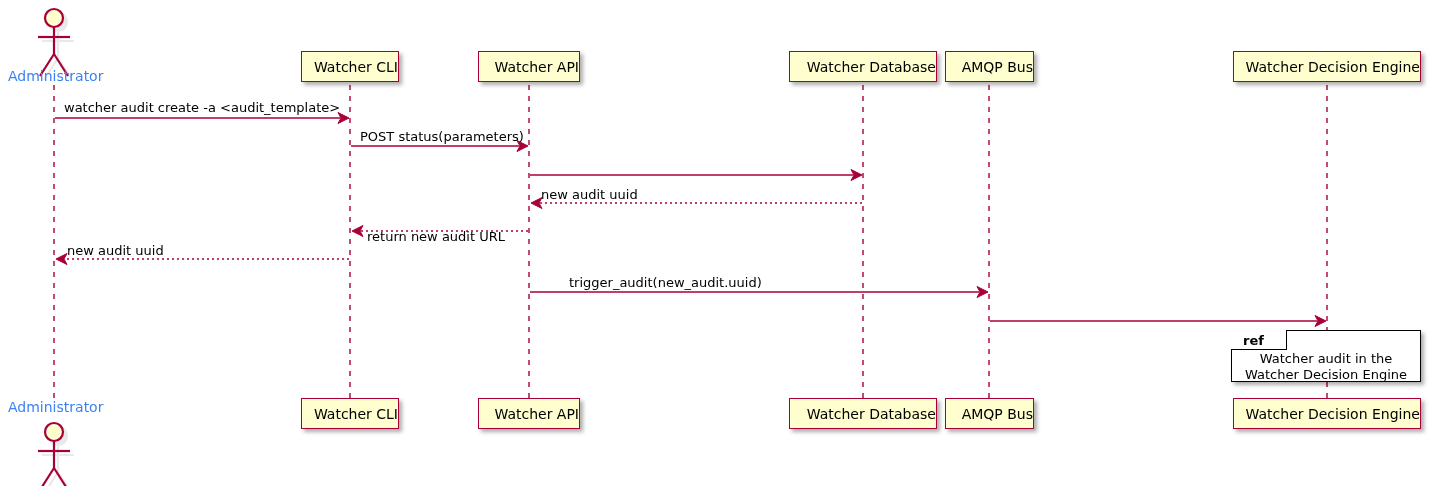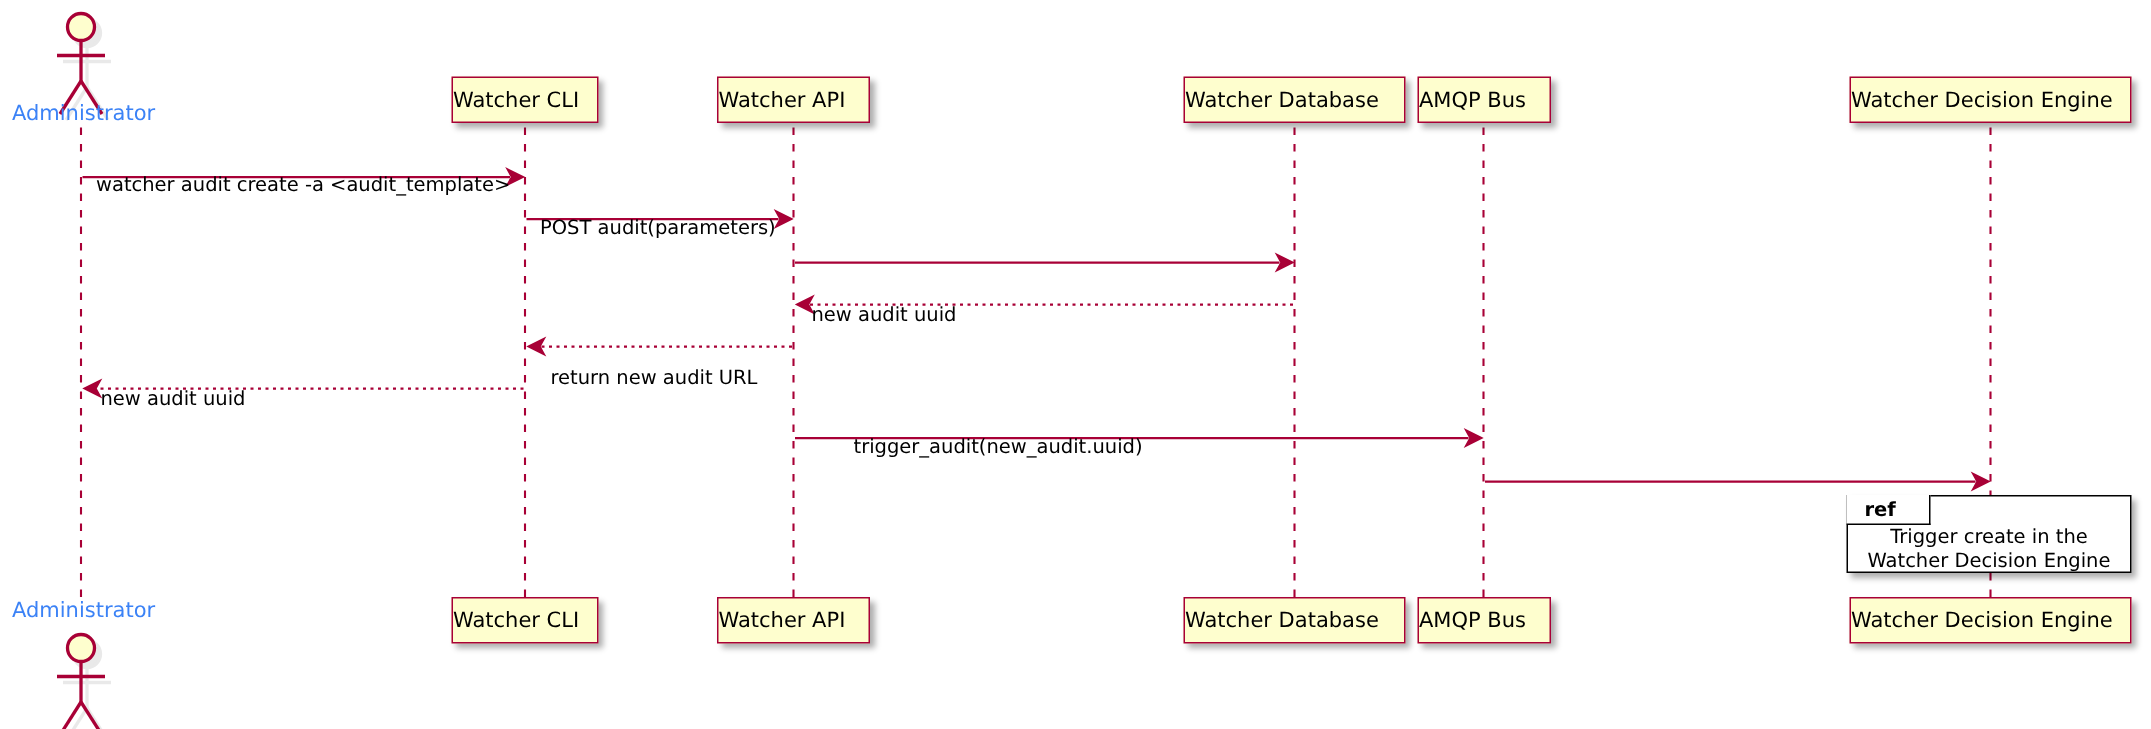--- a/index.html
+++ b/index.html
@@ -20,30 +20,29 @@
     width: 1434px;
     height: 486px;
   }
   .msg-label {
     position: absolute;
     font-family: "DejaVu Sans", sans-serif;
     font-size: 13px;
     color: #000000;
     white-space: nowrap;
     line-height: 14px;
-    margin-top: 16px;
   }
   .participant-box {
     position: absolute;
     background: #FEFECE;
     border: 1.6px solid #A80036;
     box-shadow: 3px 3px 4px rgba(0,0,0,0.32);
     display: flex;
     align-items: center;
-    justify-content: flex-start;
+    justify-content: flex-end;
     font-family: "DejaVu Sans", sans-serif;
     font-size: 14px;
     color: #000000;
     white-space: nowrap;
     box-sizing: border-box;
   }
   .actor-label {
     position: absolute;
     font-family: "DejaVu Sans", sans-serif;
     font-size: 14px;
@@ -165,23 +164,23 @@
     <div class="participant-box" style="left: 945px; top: 398px; width: 89px; height: 31px;">
       <span>AMQP Bus</span>
     </div>
     <div class="participant-box" style="left: 1233px; top: 51px; width: 188px; height: 31px;">
       <span>Watcher Decision Engine</span>
     </div>
     <div class="participant-box" style="left: 1233px; top: 398px; width: 188px; height: 31px;">
       <span>Watcher Decision Engine</span>
     </div>
     <div class="msg-label" style="left: 64px; top: 101px;">watcher audit create -a &lt;audit_template&gt;</div>
-    <div class="msg-label" style="left: 360px; top: 130px;">POST audit(parameters)</div>
+    <div class="msg-label" style="left: 360px; top: 130px;">POST status(parameters)</div>
     <div class="msg-label" style="left: 541px; top: 188px;">new audit uuid</div>
     <div class="msg-label" style="left: 367px; top: 230px;">return new audit URL</div>
     <div class="msg-label" style="left: 67px; top: 244px;">new audit uuid</div>
     <div class="msg-label" style="left: 569px; top: 276px;">trigger_audit(new_audit.uuid)</div>
     <div class="ref-box" style="left: 1231px; top: 330px; width: 190px; height: 52px;"></div>
     <div class="ref-tab" style="left: 1231px; top: 330px; width: 56px; position: absolute; background: rgb(255, 255, 255);"></div>
     <div class="ref-kw" style="left: 1243px; top: 333px;">ref</div>
-    <div class="ref-text" style="left: 1231px; top: 351px; width: 190px; text-align: center;">Trigger create in the
+    <div class="ref-text" style="left: 1231px; top: 351px; width: 190px; text-align: center;">Watcher audit in the
 Watcher Decision Engine</div>
   </div>
 
 </body></html>

